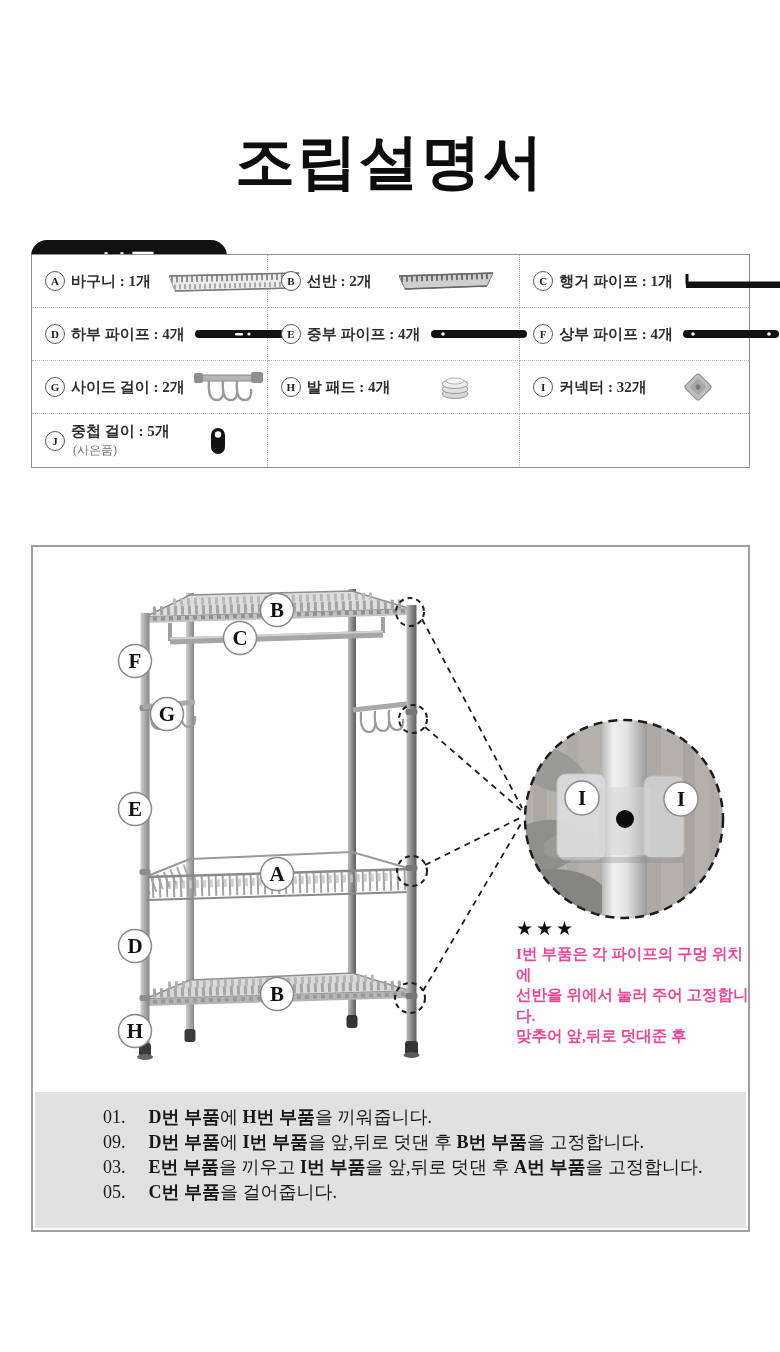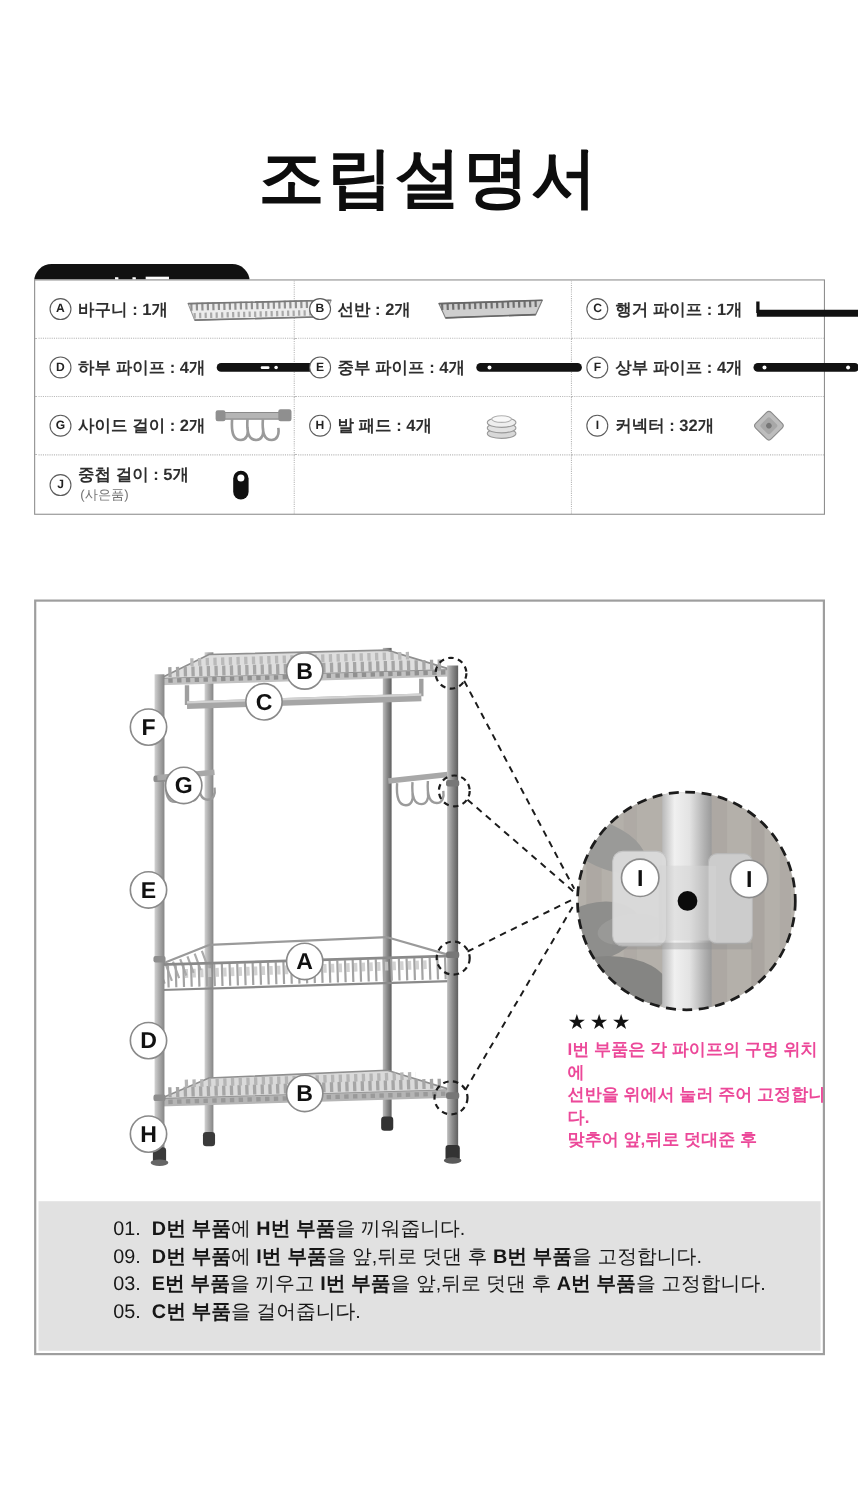--- a/index.html
+++ b/index.html
@@ -1,17 +1,17 @@
 <!DOCTYPE html>
 <html><head>
 <meta charset="utf-8">
 <style>
   html,body{margin:0;padding:0;background:#fff;}
   .page{position:relative;width:780px;height:1352px;background:#fff;overflow:hidden;
-        font-family:Liberation Sans, sans-serif;color:#111;}
+        font-family:Liberation Serif, serif;color:#111;}
   .title{position:absolute;left:0;top:82px;width:780px;text-align:center;
          font-size:60px;font-weight:900;letter-spacing:2px;color:#0d0d0d;}
   
   .tab{position:absolute;left:31px;width:196px;height:48px;background:#111;color:#fff;
        border-radius:16px 16px 0 0;display:flex;align-items:center;justify-content:center;
        font-size:28px;font-weight:800;letter-spacing:1px;margin-top:34px;}
   
   .parts-table{position:absolute;left:31px;top:254px;width:719px;height:214px;
        border:1px solid #8f8f8f;box-sizing:border-box;display:grid;
        grid-template-columns:1fr 1.07fr 0.97fr;grid-template-rows:repeat(4,1fr);background:#fff;}
@@ -27,21 +27,21 @@
   
   .method-box{position:absolute;left:31px;top:545px;width:719px;height:687px;
        border:2px solid #9e9e9e;box-sizing:border-box;background:#fff;}
   .diagram{position:absolute;left:0;top:0;}
   .note{position:absolute;left:483px;top:370px;width:236px;}
   .stars{font-size:19px;letter-spacing:3px;color:#111;margin-bottom:4px;}
   .note-line{font-size:15.5px;font-weight:700;line-height:20.5px;color:#ec4899;}
   .steps{position:absolute;left:2px;right:2px;bottom:2px;height:136px;background:#e1e1e1;
          padding:13px 0 0 68px;box-sizing:border-box;}
   .step{font-size:18px;line-height:25px;color:#161616;font-weight:500;white-space:nowrap;}
-  .snum{margin-right:10px;}
+  .snum{margin-right:23px;}
   .sb{font-weight:800;}
   svg text.lbl{font-weight:800;font-size:21px;fill:#111;}
 </style>
 </head>
 <body>
 
 <div class="page">
 
   <h1 class="title">조립설명서</h1>
 

